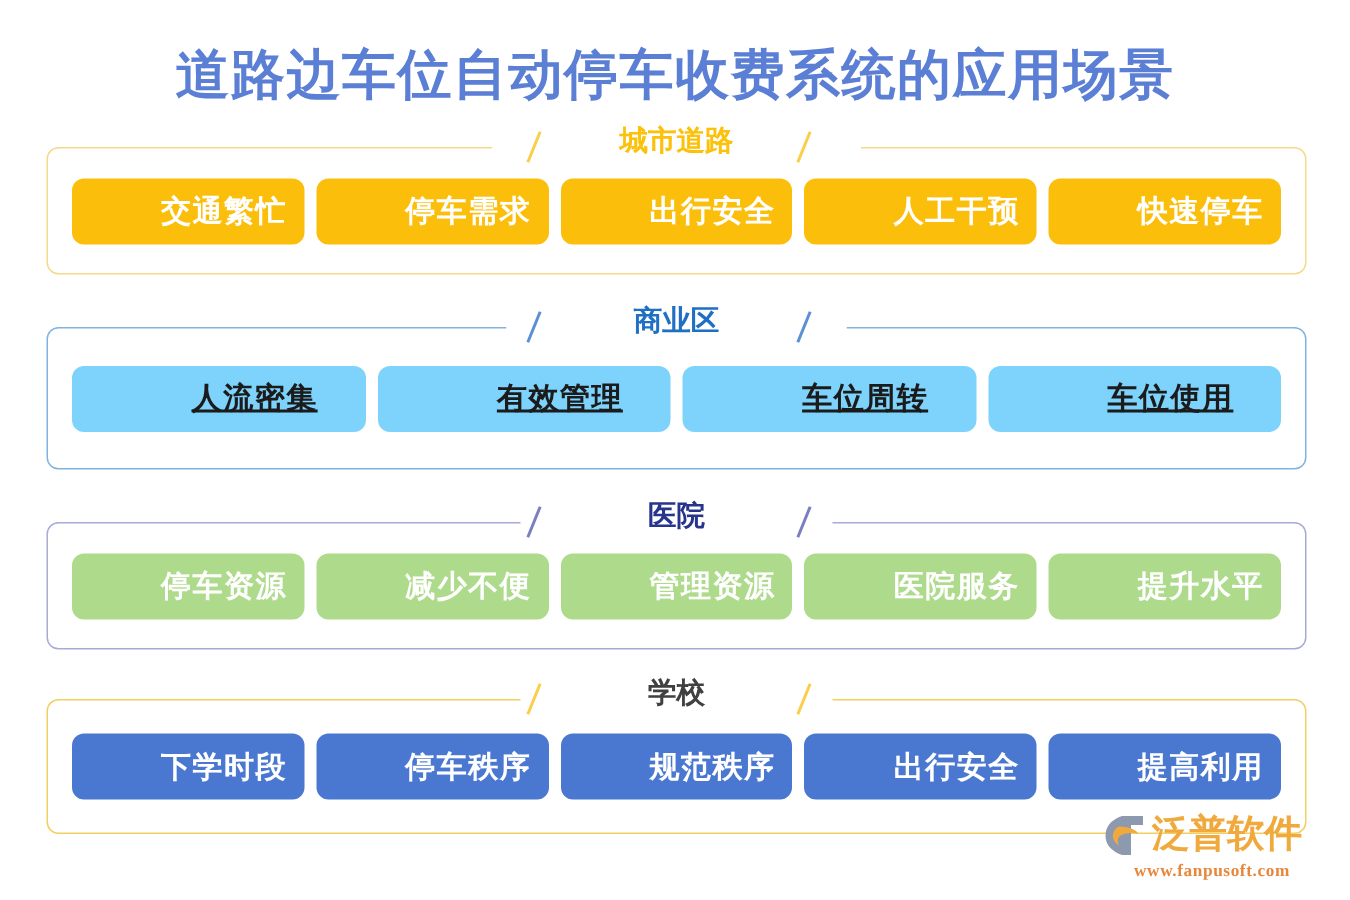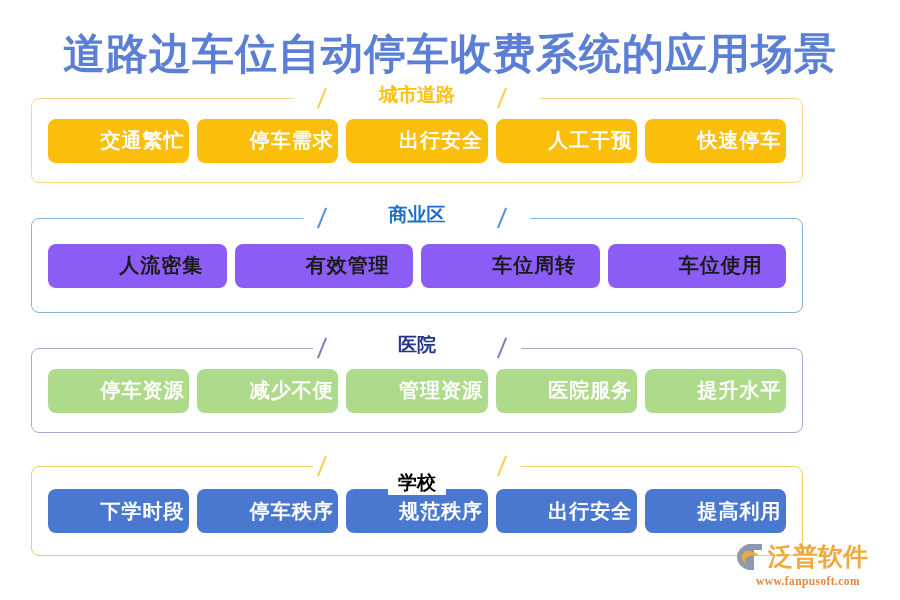--- a/index.html
+++ b/index.html
@@ -23,33 +23,33 @@
     box-sizing: border-box;
   }
 
   
   .page-title {
     position: absolute;
     left: 0;
     top: 26px;
     width: 900px;
     text-align: center;
-    font-size: 42px;
+    font-size: 36px;
     font-weight: bold;
     letter-spacing: 1px;
     color: #5b7fd4;
     font-family: "Liberation Serif", "DejaVu Serif", serif;
     white-space: nowrap;
   }
 
   
   .section {
     position: absolute;
     left: 31px;
-    width: 772px;
+    width: 840px;
     box-sizing: border-box;
     border: 1px solid #f2c94c;
     border-radius: 8px;
     background: transparent;
   }
 
   .section .legend {
     position: absolute;
     top: -14px;
     left: 0;
@@ -121,31 +121,31 @@
   
   .theme-orange { border-color: #f5d98a; }
   .theme-orange .legend-title { color: #fcc10a; }
   .theme-orange .slash { background: #f9ce4b; }
   .theme-orange .pill { background: #fbbe0a; color: #ffffff; }
 
   
   .theme-teal { border-color: #7fb3e0; }
   .theme-teal .legend-title { color: #1f6fc4; }
   .theme-teal .slash { background: #5b8fd6; }
-  .theme-teal .pill { background: #8b5cf6; color: #1b1b1b; }
+  .theme-teal .pill { background: #7dd3fc; color: #1b1b1b; text-decoration: underline; }
 
   
   .theme-green { border-color: #a7a9d6; }
   .theme-green .legend-title { color: #27348b; }
   .theme-green .slash { background: #7b7fc0; }
   .theme-green .pill { background: #aeda8b; color: #ffffff; }
 
   
   .theme-blue { border-color: #f2cf5e; }
-  .theme-blue .legend-title { color: #000000; margin-top: 20px; }
+  .theme-blue .legend-title { color: #404040; }
   .theme-blue .slash { background: #f9ce4b; }
   .theme-blue .pill { background: #4a78d1; color: #ffffff; }
 
   
   .logo {
     position: absolute;
     right: 18px;
     bottom: 8px;
     width: 148px;
     height: 50px;

